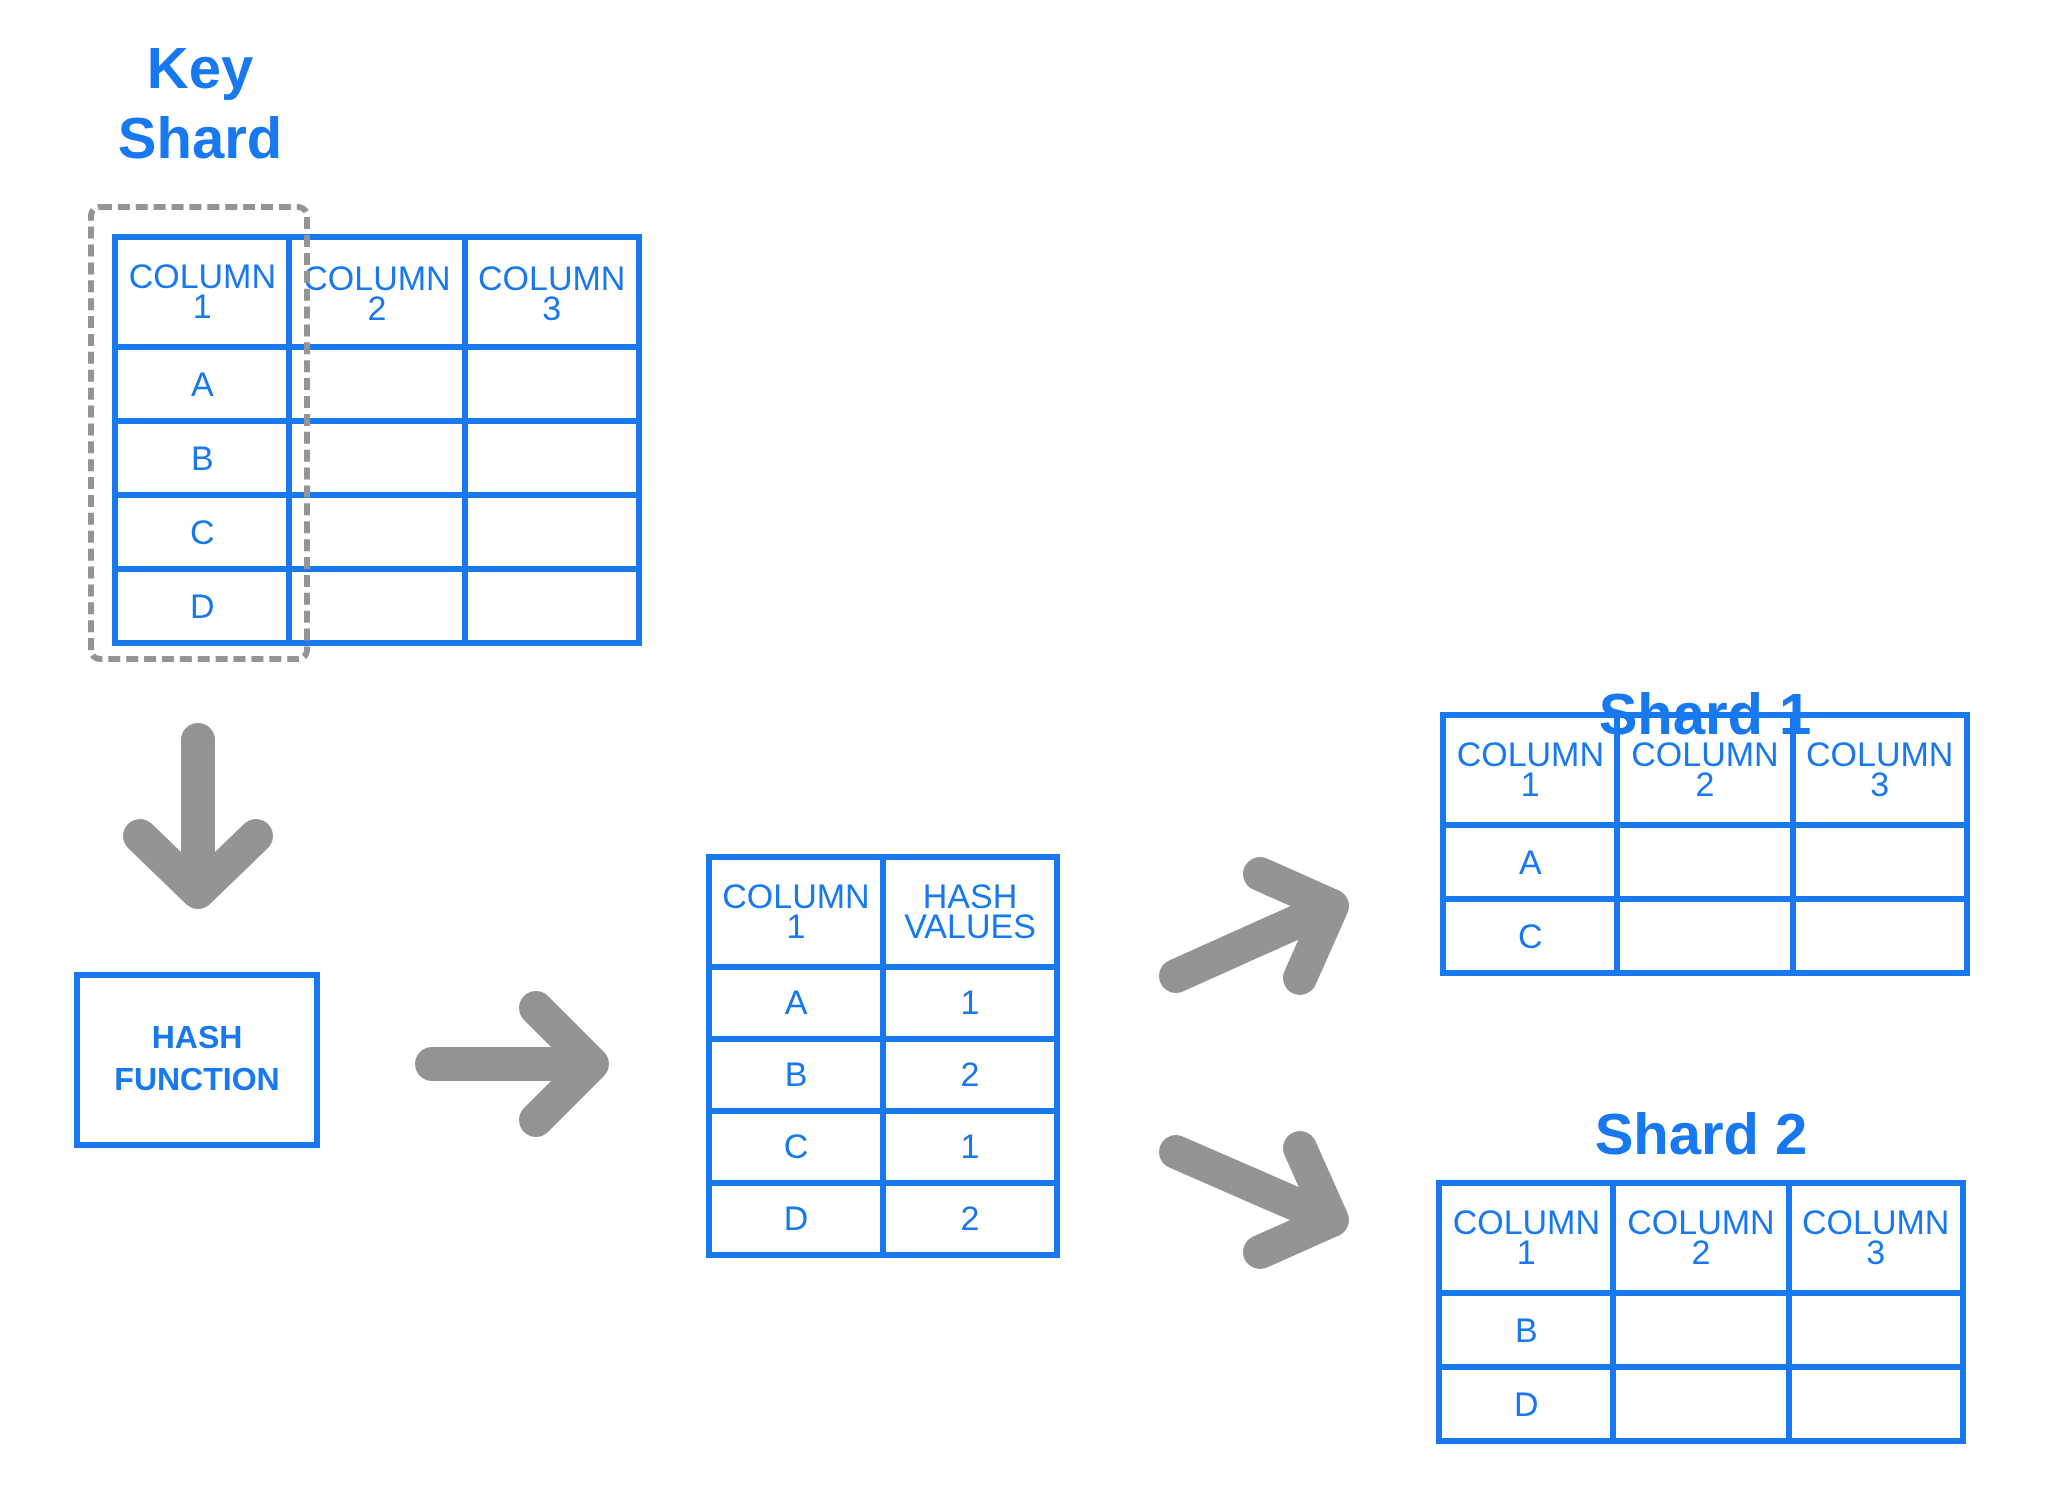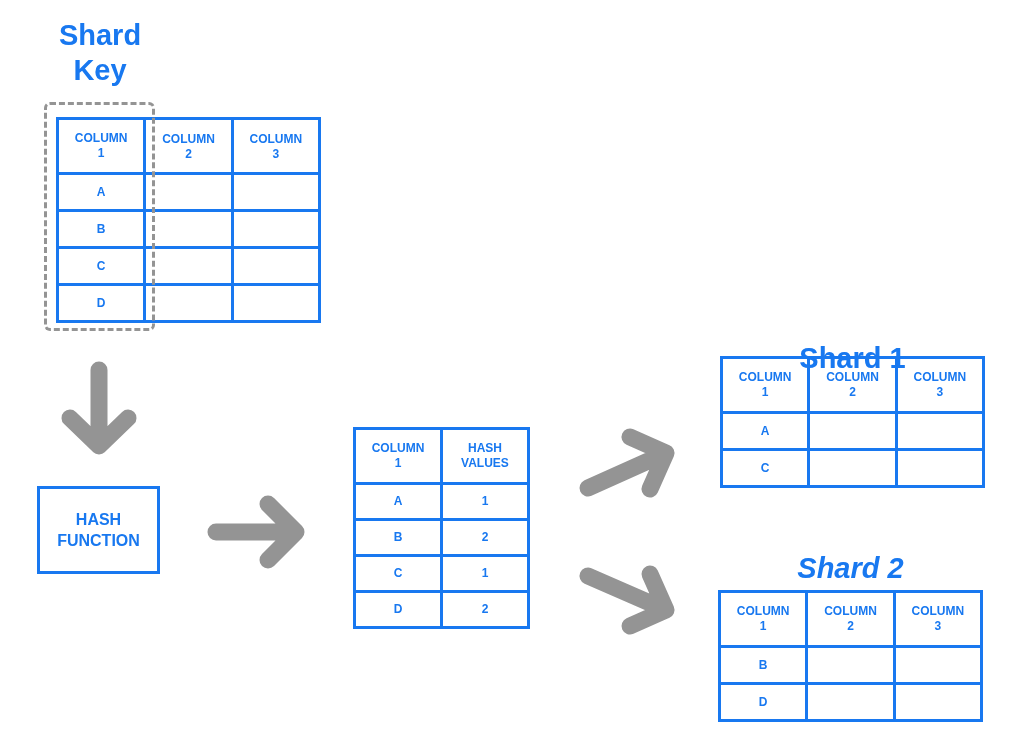--- a/index.html
+++ b/index.html
@@ -1,29 +1,29 @@
 <!DOCTYPE html>
 <html><head>
 <meta charset="utf-8">
 <style>
   html,body{margin:0;padding:0;background:#fff;}
   body{width:1024px;height:743px;position:relative;overflow:hidden;font-family:"Liberation Sans",sans-serif;}
   .title{position:absolute;color:#1878f0;font-weight:bold;font-size:29px;text-align:center;line-height:35px;}
-  table.t{position:absolute;border-collapse:collapse;color:#1878f0;font-weight:bold;font-size:12px;text-align:center;}
+  table.t{position:absolute;border-collapse:collapse;color:#1878f0;font-weight:normal;font-size:17px;text-align:center;}
   table.t td{border:3px solid #1878f0;padding:0;line-height:15px;vertical-align:middle;}
   .dash{position:absolute;border:3px dashed #949494;border-radius:6px;box-sizing:border-box;}
   .box{position:absolute;border:3px solid #1878f0;box-sizing:border-box;color:#1878f0;font-weight:bold;font-size:16px;line-height:21px;display:flex;flex-direction:column;align-items:center;justify-content:center;text-align:center;}
   svg.arrow{position:absolute;overflow:visible;}
 </style>
 </head>
 <body>
 
 <div class="title" style="left:40px;top:18px;width:120px;">
+  <div>Key</div>
   <div>Shard</div>
-  <div>Key</div>
 </div>
 
 <table class="t" style="left:56px;top:117px;width:265px;">
   <tbody>
       <tr style="height:55px;">
     <td style="width:84px;"><span>COLUMN</span><br><span>1</span></td>
     <td style="width:84px;vertical-align:top;padding-top:12px;"><span>COLUMN</span><br><span>2</span></td>
     <td style="width:84px;vertical-align:top;padding-top:12px;"><span>COLUMN</span><br><span>3</span></td>
   </tr>
   <tr style="height:37px;">
@@ -111,21 +111,21 @@
         <td></td>
       </tr>
   <tr style="height:37px;">
         <td>C</td>
         <td></td>
         <td></td>
       </tr>
 </tbody>
   </table>
 
-<div class="title" style="left:718px;top:551px;width:265px;font-style:italic;">Shard 2</div>
+<div class="title" style="left:718px;top:551px;width:265px;">Shard 2</div>
 <table class="t" style="left:718px;top:590px;width:265px;">
   <tbody>
       <tr style="height:55px;">
     <td style="width:84px;"><span>COLUMN</span><br><span>1</span></td>
     <td style="width:84px;"><span>COLUMN</span><br><span>2</span></td>
     <td style="width:84px;"><span>COLUMN</span><br><span>3</span></td>
   </tr>
   <tr style="height:37px;">
         <td>B</td>
         <td></td>

